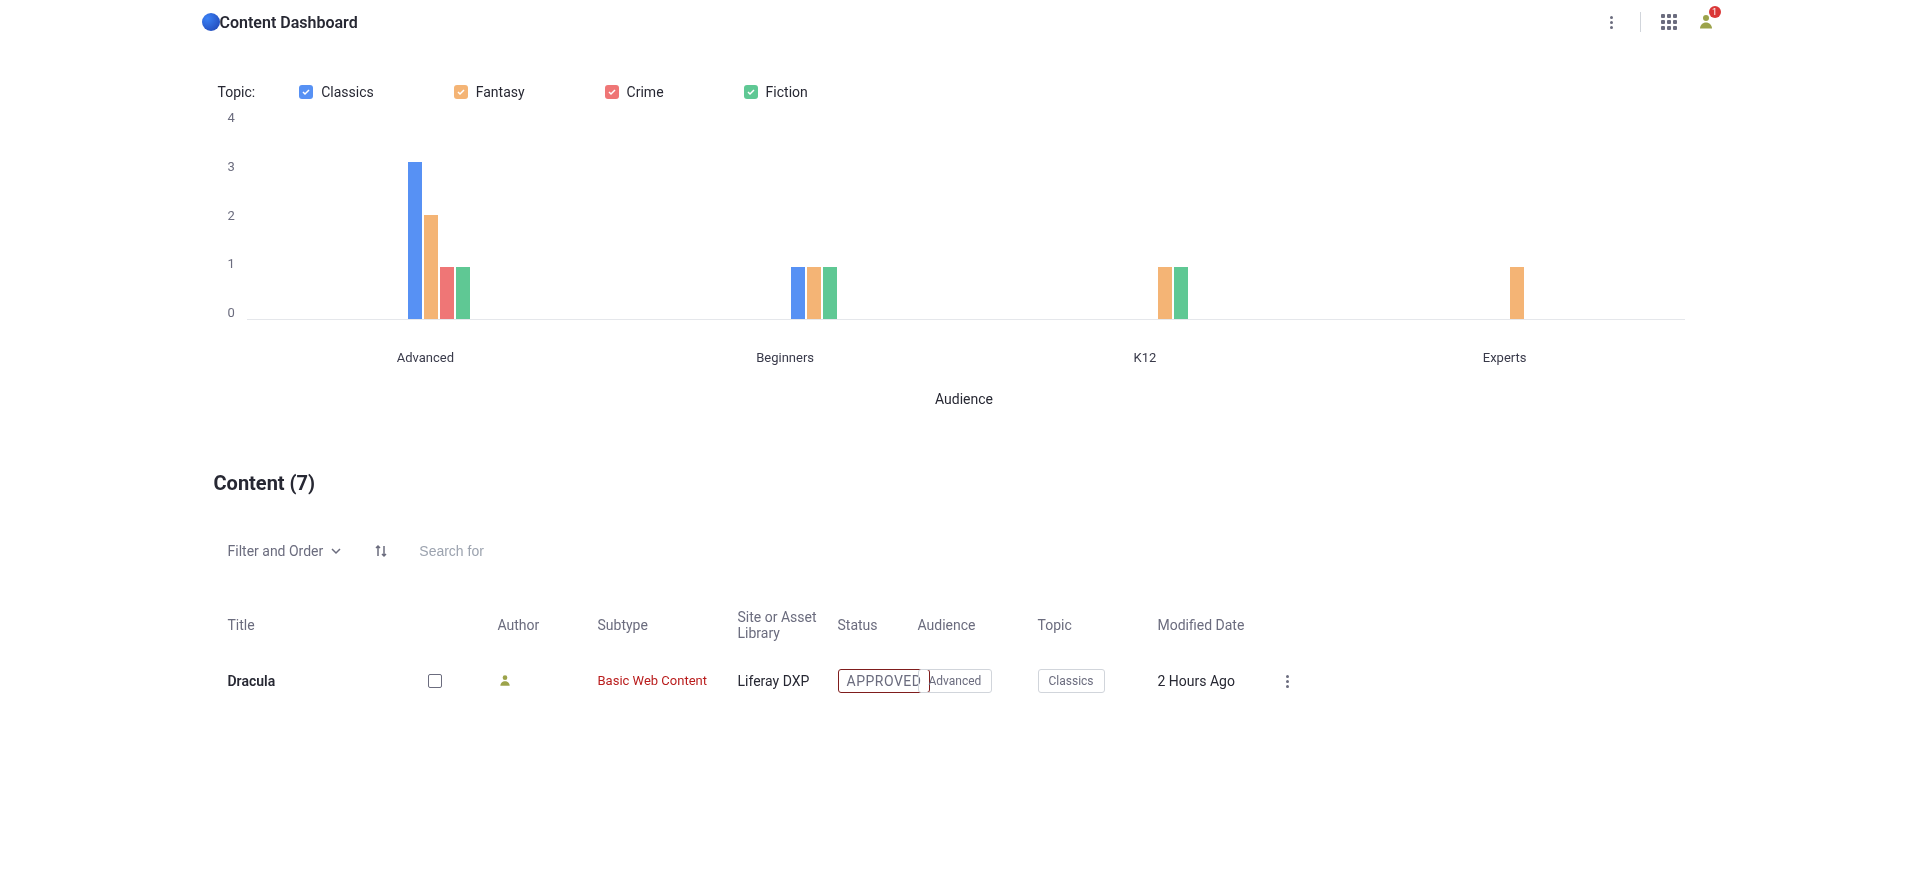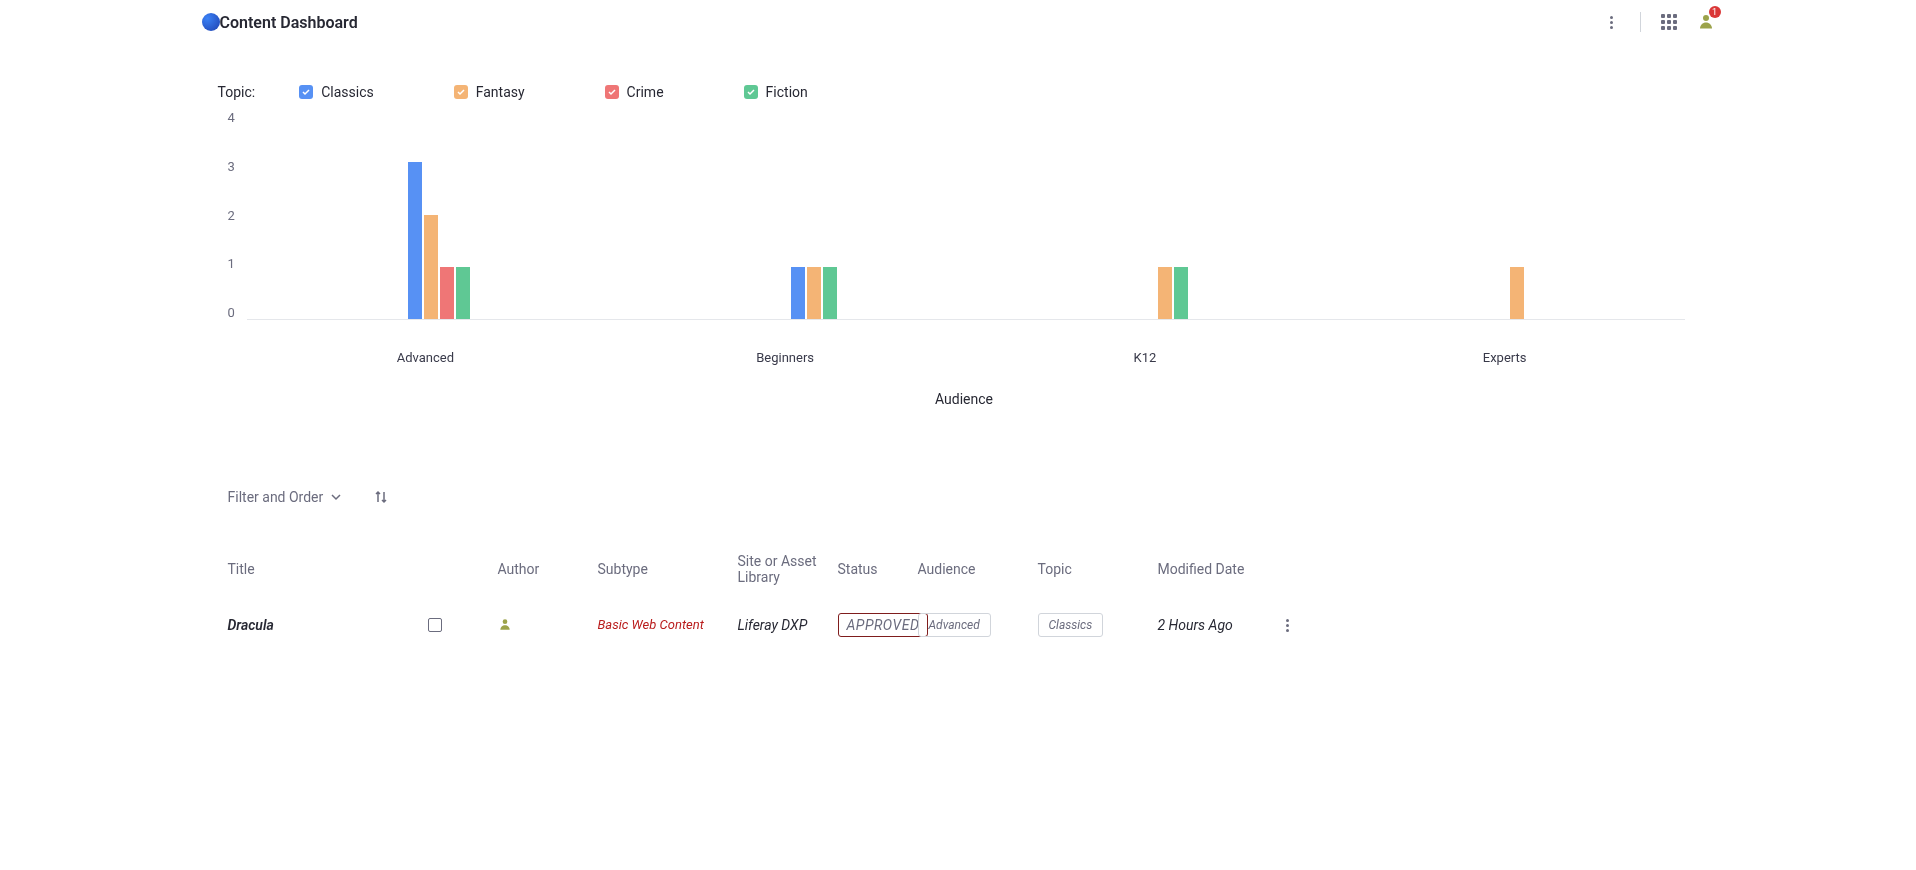--- a/index.html
+++ b/index.html
@@ -238,21 +238,20 @@
       padding: 14px 14px;
     }
     .thead {
       font-size: 14px;
       color: #6b6c7e;
       font-weight: 400;
     }
     .trow {
       font-size: 14px;
       color: #272833;
-      font-style: italic;
     }
     .cell-title { font-weight: 600; }
     .doc-icon {
       width: 14px;
       height: 14px;
       border: 1.5px solid #6b6c7e;
       border-radius: 2px;
       position: relative;
     }
     .author-icon {
@@ -410,32 +409,42 @@
     </div>
     <div class="x-labels" id="x-labels">
         <div class="x-label">Advanced</div>
         <div class="x-label">Beginners</div>
         <div class="x-label">K12</div>
         <div class="x-label">Experts</div>
       </div>
     <div class="axis-label">Audience</div>
 
     <div class="content-section">
+      <div class="section-title">Content (7)</div>
 
       <div class="toolbar">
         <div class="filter-btn">
           <span>Filter and Order</span>
           <svg width="10" height="10" viewBox="0 0 10 10">
               <path d="M1 3 L5 7 L9 3" fill="none" stroke="#6b6c7e" stroke-width="1.5"></path>
             </svg>
         </div>
         <div class="sort-btn icon-btn">
           <svg width="16" height="16" viewBox="0 0 16 16">
             <path d="M5 3 L5 13 M3 5 L5 3 L7 5 M11 3 L11 13 M9 11 L11 13 L13 11" fill="none" stroke="#6b6c7e" stroke-width="1.5"></path>
           </svg>
+        </div>
+        <div class="search-wrap">
+          <input class="search-input" type="text" placeholder="Search for" style="">
+          <div class="search-icon icon-btn">
+            <svg width="16" height="16" viewBox="0 0 16 16">
+              <circle cx="7" cy="7" r="5" fill="none" stroke="#6b6c7e" stroke-width="1.5"></circle>
+              <path d="M11 11 L14 14" stroke="#6b6c7e" stroke-width="1.5"></path>
+            </svg>
+          </div>
         </div>
       </div>
 
       <div class="table">
         <div class="thead">
           <div>Title</div>
           <div></div>
           <div>Author</div>
           <div>Subtype</div>
           <div>Site or Asset Library</div>

